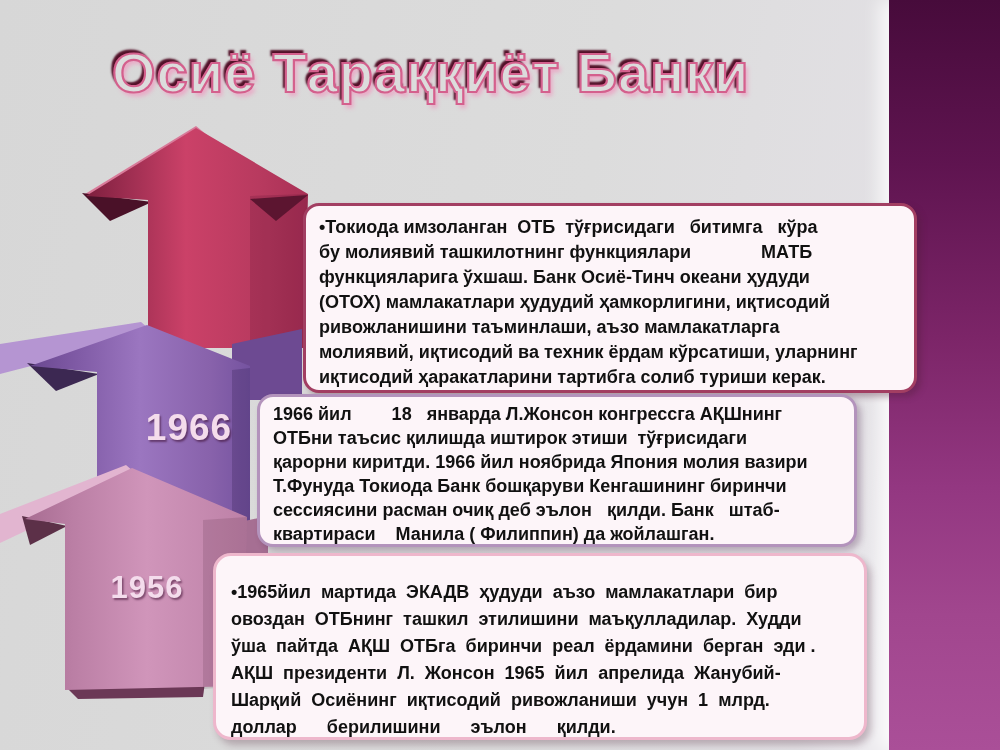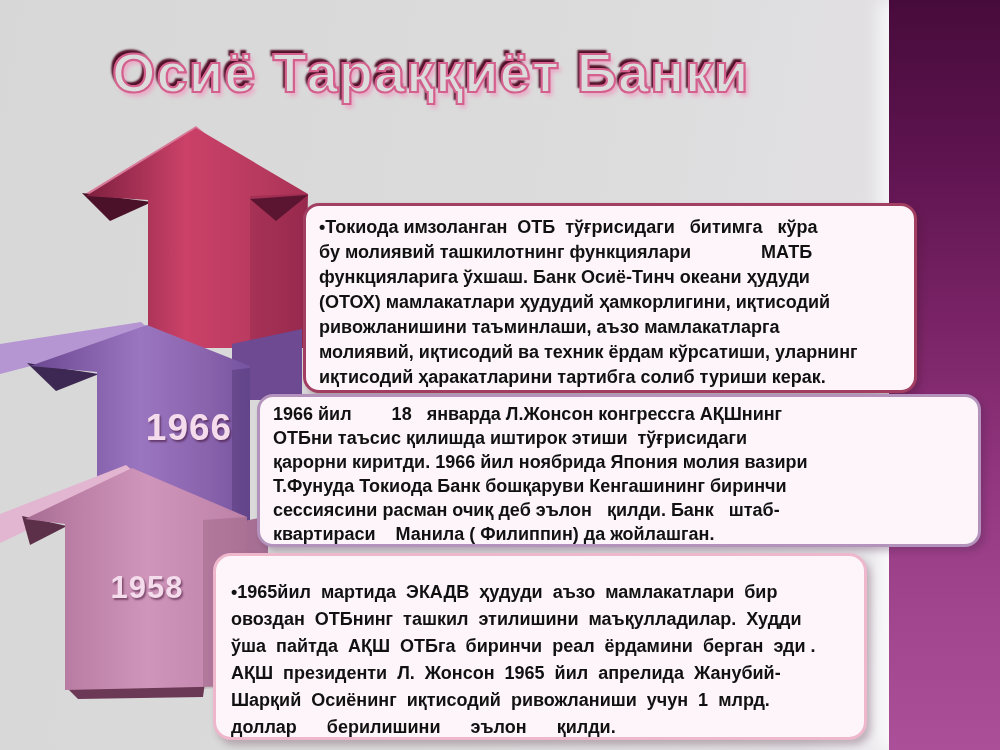--- a/index.html
+++ b/index.html
@@ -43,21 +43,21 @@
     color:#111;font-weight:bold;overflow:hidden;
   }
   .ibox .txt{white-space:pre-wrap;}
   .box1{
     left:303px;top:203px;width:614px;height:190px;
     border:3px solid #a23e62;border-radius:16px;
     padding:9px 13px;font-size:18px;line-height:25px;
     box-shadow:4px 4px 6px rgba(80,30,55,0.35);
   }
   .box2{
-    left:257px;top:394px;width:724px;height:153px;
+    left:257px;top:394px;width:600px;height:153px;
     border:3px solid #b393bc;border-radius:16px;
     padding:5px 13px;font-size:18px;line-height:24px;
     box-shadow:4px 4px 6px rgba(80,40,80,0.3);
   }
   .box3{
     left:213px;top:553px;width:654px;height:187px;
     border:3px solid #eeb7cc;border-radius:18px;
     padding:23px 15px;font-size:18px;line-height:27px;
     box-shadow:4px 5px 7px rgba(90,50,70,0.3);
   }
@@ -113,21 +113,21 @@
       <polygon points="203,530 268,516 268,560 203,560" fill="#a66f93"></polygon>
       <polygon points="0,514 126,465 140,477 0,543" fill="#e2b5d0"></polygon>
       <polygon points="22,516 67,526 30,545" fill="#5c3048"></polygon>
       <polygon points="65,686 205,682 203,697 78,699" fill="#6b3856"></polygon>
       <polygon points="132,468 247,517 243,686 65,690 65,524 25,519" fill="url(#gPink)"></polygon>
       <polygon points="203,520 247,517 243,686 203,689" fill="rgba(70,25,50,0.15)"></polygon>
     </g>
   </svg>
 
   <div class="year year-1966">1966</div>
-  <div class="year year-1965">1958</div>
+  <div class="year year-1965">1956</div>
 
   <div class="ibox box1">
     <div class="txt">•Токиода имзоланган  ОТБ  тўғрисидаги   битимга   кўра
 бу молиявий ташкилотнинг функциялари              МАТБ
 функцияларига ўхшаш. Банк Осиё-Тинч океани ҳудуди
 (ОТОХ) мамлакатлари ҳудудий ҳамкорлигини, иқтисодий
 ривожланишини таъминлаши, аъзо мамлакатларга
 молиявий, иқтисодий ва техник ёрдам кўрсатиши, уларнинг
 иқтисодий ҳаракатларини тартибга солиб туриши керак.</div>
   </div>

